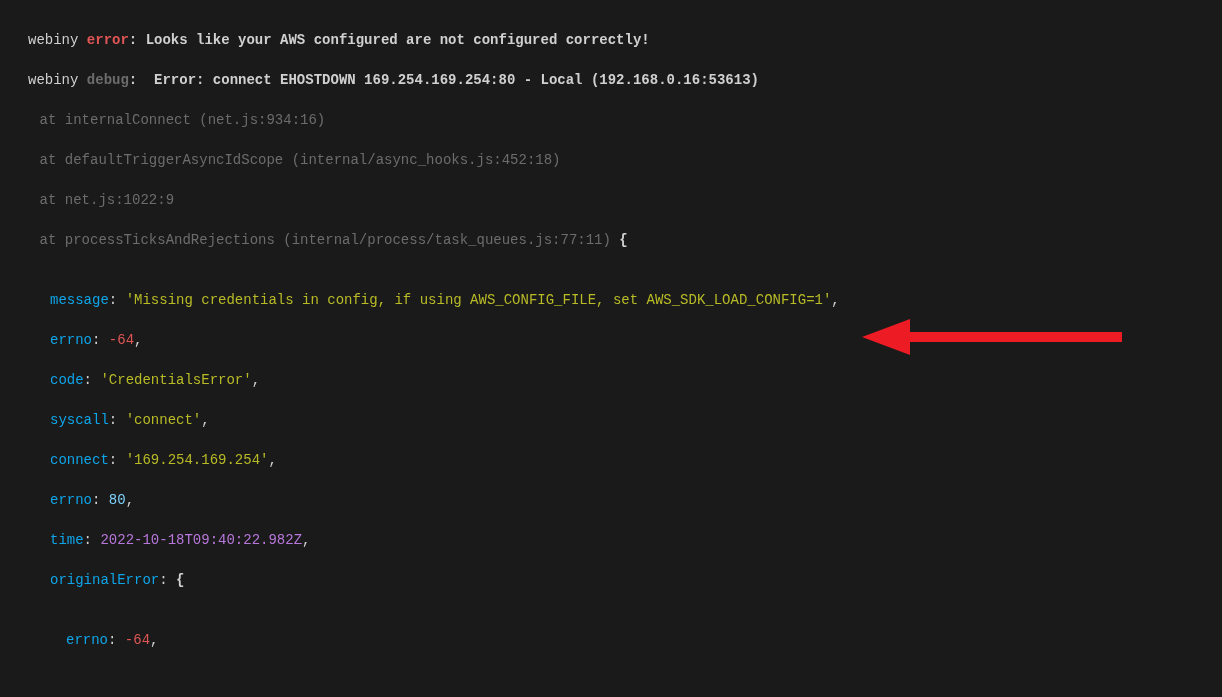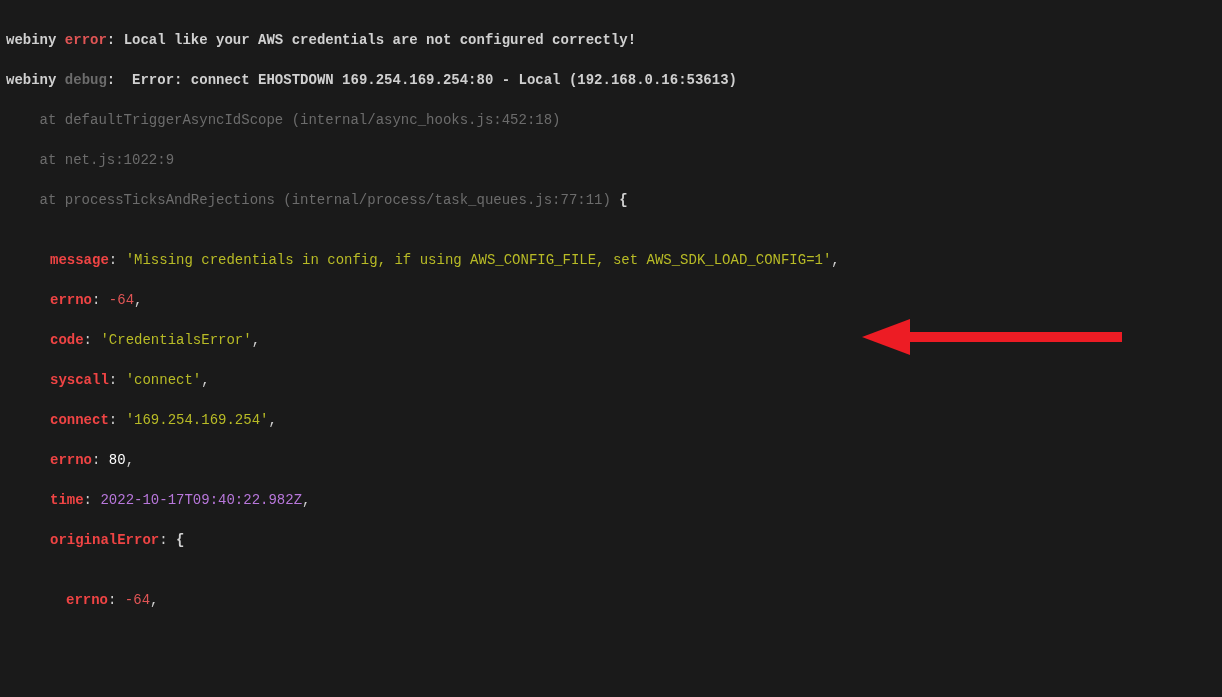--- a/index.html
+++ b/index.html
@@ -13,60 +13,61 @@
     line-height: 20px;
     color: #d0d0d0;
     overflow: hidden;
   }
   .terminal {
     padding: 10px 6px 6px 6px;
     white-space: pre;
     position: relative;
   }
   .line { white-space: pre-wrap; }
-  .prefix { color: #d0d0d0; font-weight: bold; }
+  .prefix { color: #d0d0d0; font-weight: normal; margin-left: 22px; }
   .lvl-error { color: #e05555; font-weight: bold; }
   .lvl-debug { color: #6c6c6c; font-weight: bold; }
   .msg   { color: #d0d0d0; font-weight: bold; }
   .dim   { color: #6c6c6c; }
   .punct { color: #d0d0d0; }
-  .key   { color: #ef4444; font-weight: bold; padding-left: 28px; }
+  .key   { color: #0ea5e9; font-weight: normal; padding-left: 28px; }
   .str   { color: #b8bb26; }
-  .num   { color: #ffffff; }
+  .num   { color: #7dd3fc; }
   .neg   { color: #e05555; }
   .date  { color: #b877db; }
   .i1 { padding-left: 16px; display:inline-block;}
   .i2 { padding-left: 32px; display:inline-block;}
 
   .arrow {
     position: absolute;
     left: 862px;
     top: 317px;
     width: 260px;
     height: 40px;
     pointer-events: none;
   }
 </style>
 </head>
 <body>
 
 <div class="terminal">
-<div class="line"><span class="prefix">webiny</span> <span class="lvl-error">error</span><span class="msg">: Local like your AWS credentials are not configured correctly!</span></div>
+<div class="line"><span class="prefix">webiny</span> <span class="lvl-error">error</span><span class="msg">: Looks like your AWS configured are not configured correctly!</span></div>
 <div class="line"><span class="prefix">webiny</span> <span class="lvl-debug">debug</span><span class="msg">:  Error: connect EHOSTDOWN 169.254.169.254:80 - Local (192.168.0.16:53613)</span></div>
+<div class="line dim">    at internalConnect (net.js:934:16)</div>
 <div class="line dim">    at defaultTriggerAsyncIdScope (internal/async_hooks.js:452:18)</div>
 <div class="line dim">    at net.js:1022:9</div>
 <div class="line"><span class="dim">    at processTicksAndRejections (internal/process/task_queues.js:77:11) </span><span class="msg">{</span></div>
 
 <div class="line"><span class="i1"></span><span class="key">message</span><span class="punct">: </span><span class="str">'Missing credentials in config, if using AWS_CONFIG_FILE, set AWS_SDK_LOAD_CONFIG=1'</span><span class="punct">,</span></div>
 <div class="line"><span class="i1"></span><span class="key">errno</span><span class="punct">: </span><span class="neg">-64</span><span class="punct">,</span></div>
 <div class="line"><span class="i1"></span><span class="key">code</span><span class="punct">: </span><span class="str">'CredentialsError'</span><span class="punct">,</span></div>
 <div class="line"><span class="i1"></span><span class="key">syscall</span><span class="punct">: </span><span class="str">'connect'</span><span class="punct">,</span></div>
 <div class="line"><span class="i1"></span><span class="key">connect</span><span class="punct">: </span><span class="str">'169.254.169.254'</span><span class="punct">,</span></div>
 <div class="line"><span class="i1"></span><span class="key">errno</span><span class="punct">: </span><span class="num">80</span><span class="punct">,</span></div>
-<div class="line"><span class="i1"></span><span class="key">time</span><span class="punct">: </span><span class="date">2022-10-17T09:40:22.982Z</span><span class="punct">,</span></div>
+<div class="line"><span class="i1"></span><span class="key">time</span><span class="punct">: </span><span class="date">2022-10-18T09:40:22.982Z</span><span class="punct">,</span></div>
 <div class="line"><span class="i1"></span><span class="key">originalError</span><span class="punct">: </span><span class="msg">{</span></div>
 
 <div class="line"><span class="i2"></span><span class="key">errno</span><span class="punct">: </span><span class="neg">-64</span><span class="punct">,</span></div>
 
 
 
 
 
 
 

